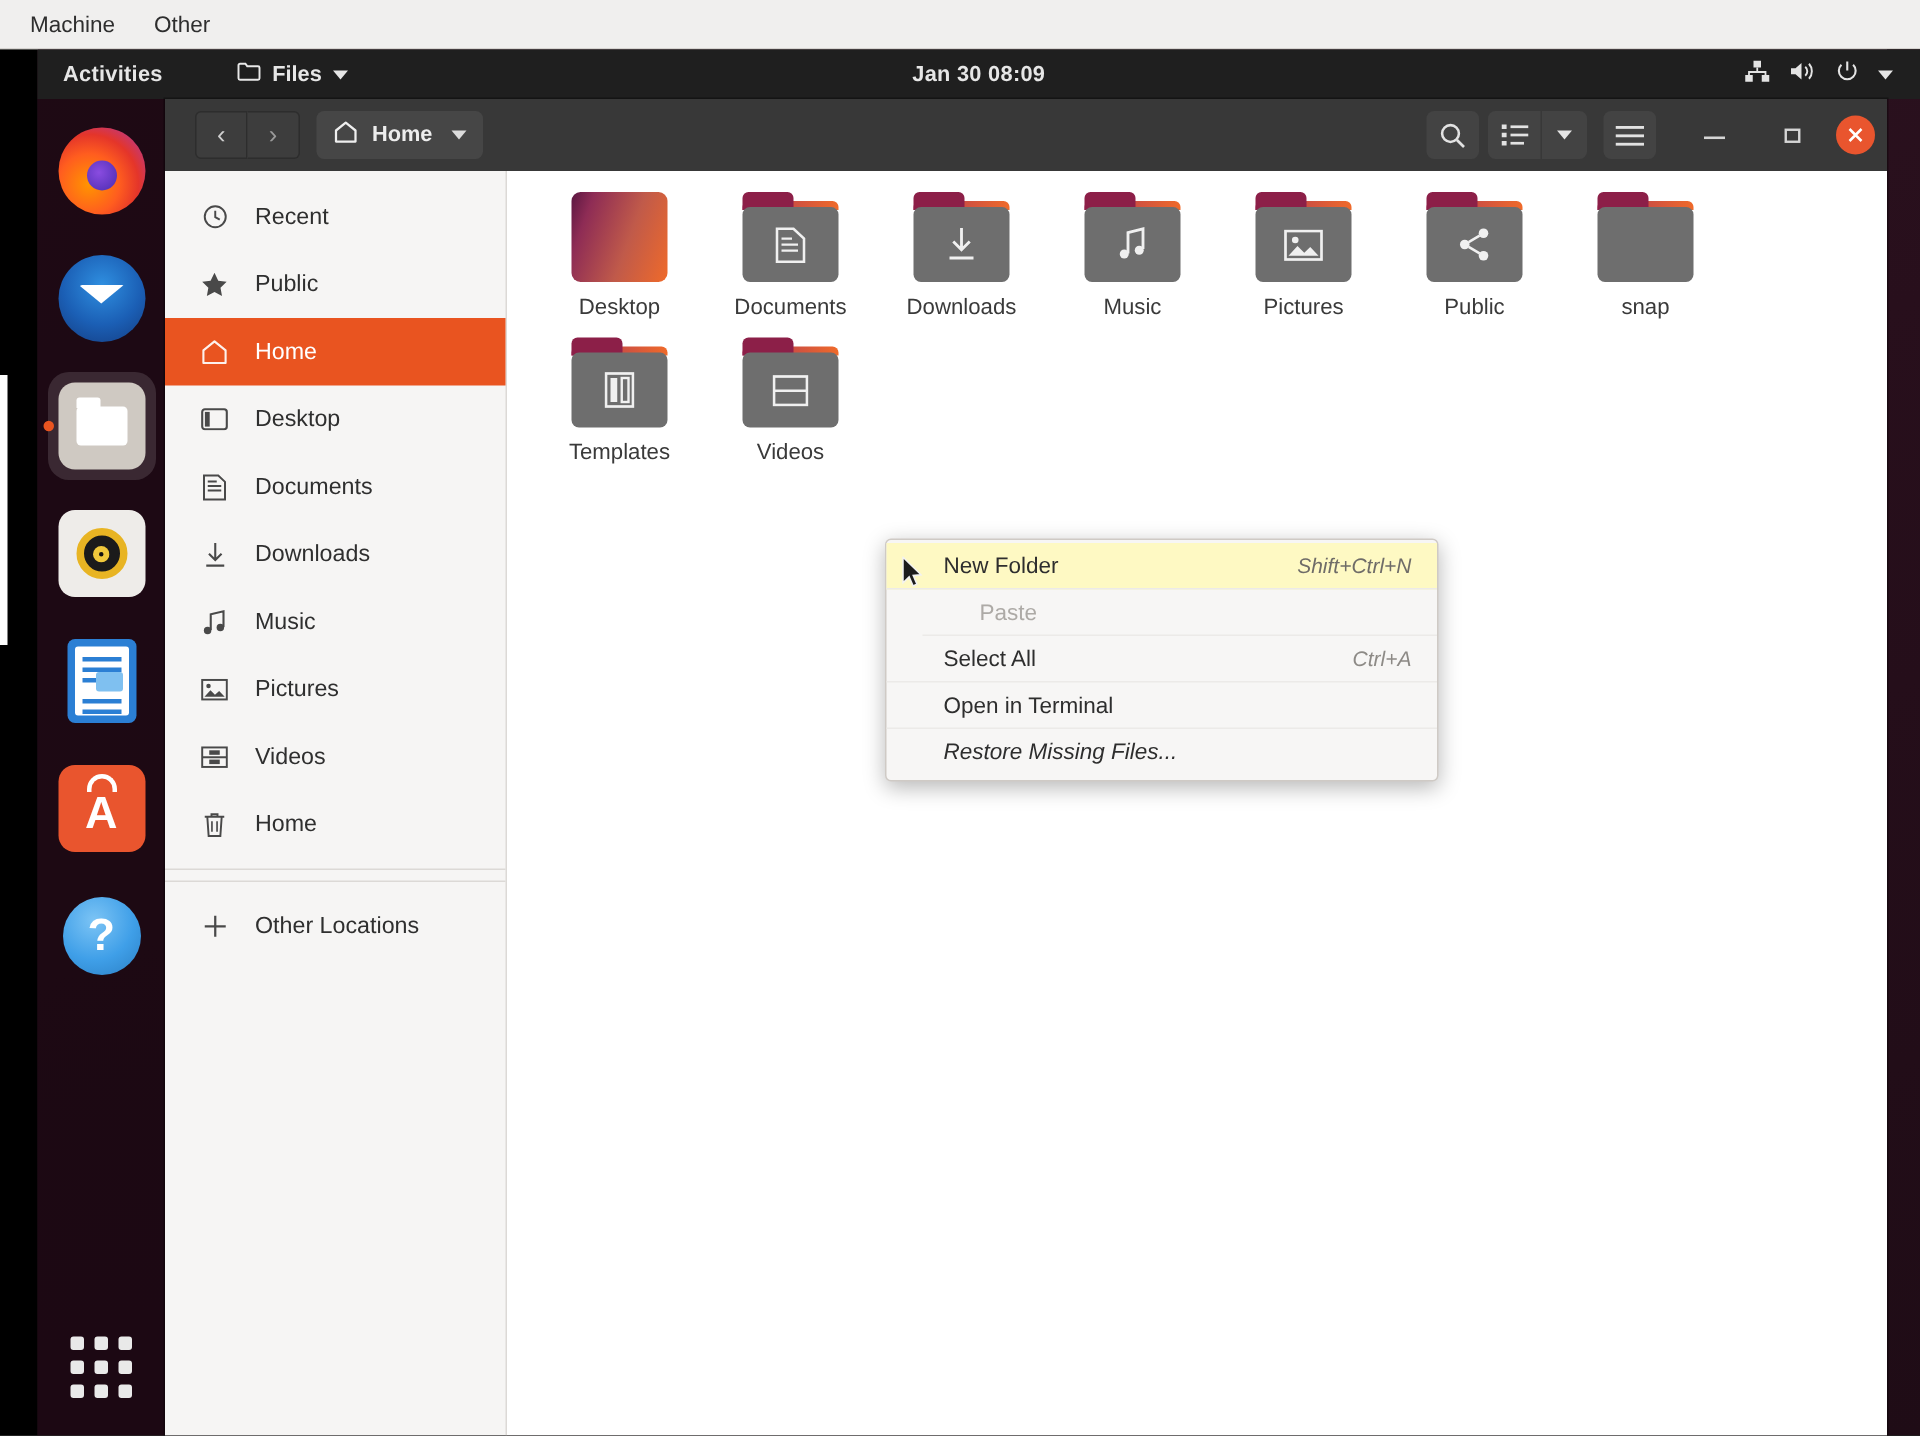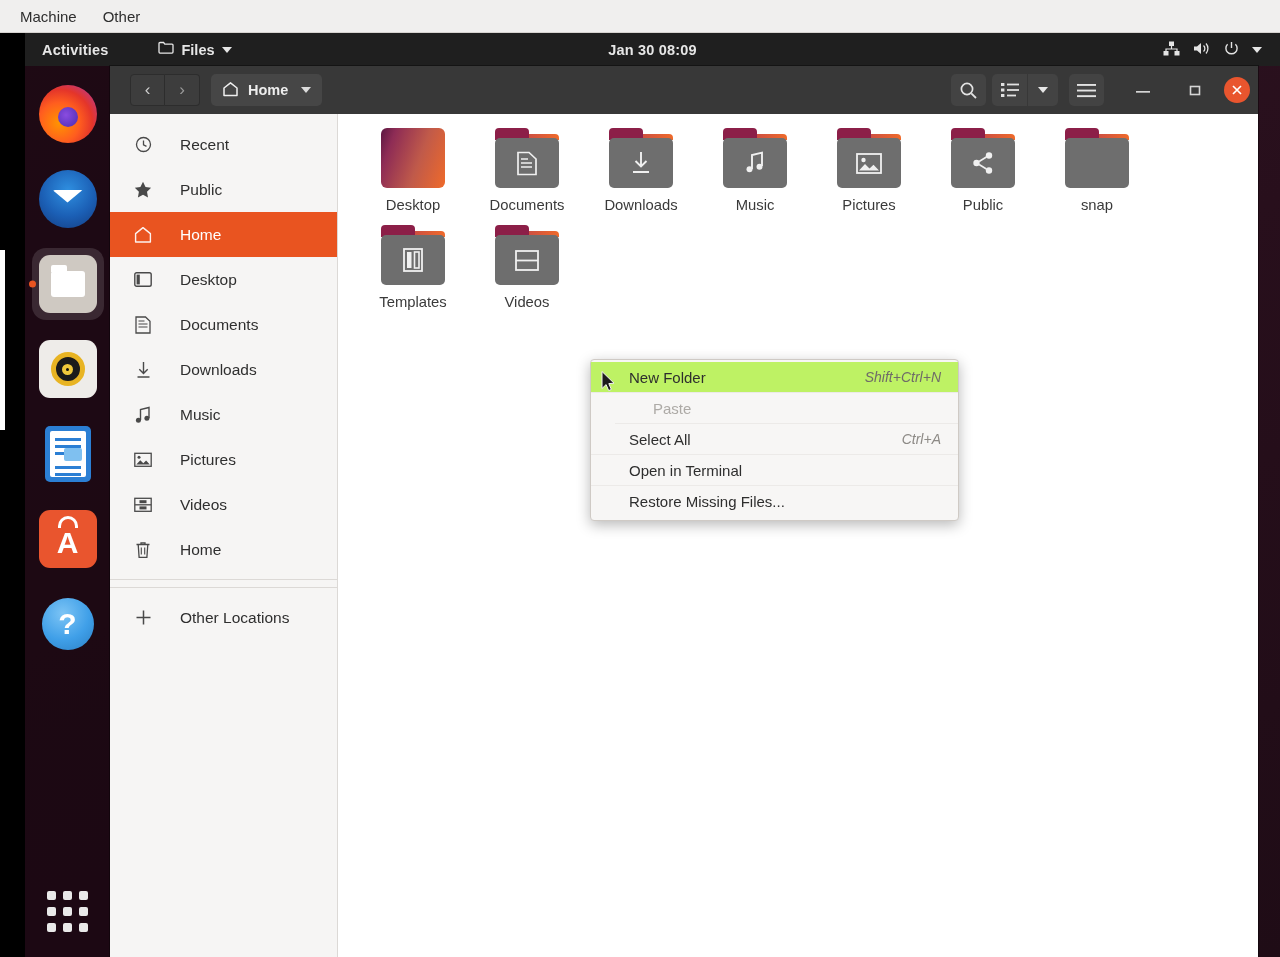--- a/index.html
+++ b/index.html
@@ -125,21 +125,21 @@
   .hbtn { width:35px;height:32px;background:#434343;border-radius:5px;
           display:flex;align-items:center;justify-content:center;color:#e2e2e2;}
   .hbtn.joined-l{border-radius:5px 0 0 5px;}
   .hbtn.joined-r{border-radius:0 5px 5px 0; width:30px;}
   .winctl { width:30px;height:30px;display:flex;align-items:center;justify-content:center;color:#d5d5d5;}
   .winctl.close{width:26px;height:26px;border-radius:50%;background:#e9552e;color:#fff;margin-left:8px;}
 
   .body { display:flex; height: 843px; }
   .sidebar { width: 228px; background:#f6f5f4; border-right:1px solid #dcd9d6;
              padding-top: 8px; }
-  .side-item { height: 45px; display:flex; align-items:center; gap: 28px;
+  .side-item { height: 45px; display:flex; align-items:center; gap: 18px;
                padding-left: 24px; font-size:15.5px; color:#2f2f2f; }
   .side-item.active { background:#e95420; color:#fff; }
   .side-sep { height:1px; background:#dcd9d6; margin: 7px 0; }
   .side-ic { width:18px; height:18px; display:flex;align-items:center;justify-content:center; opacity:.92;}
 
   .content { flex:1; background:#fff; position:relative; padding: 14px 0 0 18px; }
   .grid { display:flex; flex-wrap:wrap; align-content:flex-start; }
   .fitem { width: 114px; display:flex; flex-direction:column; align-items:center; margin-bottom: 12px; }
   .fname { margin-top: 9px; font-size:14.8px; color:#3a3a3a; }
 
@@ -156,22 +156,22 @@
       background:linear-gradient(110deg,#5b1742 0%, #8e2c55 18%, #c05a4a 58%, #ef6a2a 100%); }
 
   
   .ctxmenu {
     position:absolute; left: 590px; top: 359px; width: 369px;
     background:#f7f6f5; border:1px solid #cfcac5; border-radius:4px;
     box-shadow: 0 4px 14px rgba(0,0,0,0.28); padding: 2px 0 3px 0;
   }
   .ctxrow { height: 31px; display:flex; align-items:center; padding: 0 17px 0 38px;
             font-size:15px; color:#2e2e2e; border-bottom:1px solid #eceae8; }
-  .ctxrow:last-child { border-bottom:none; }
-  .ctxrow.hl { background:#bef264; }
+  .ctxrow:last-child { border-bottom:none;font-style:italic; }
+  .ctxrow.hl { background:#fef9c3; }
   .ctxrow.disabled { color:#adaaa6;margin-left:24px; }
   .ctxrow .accel { margin-left:auto; color:#8d8a86; font-size:14px;font-style:italic; }
   .ctxrow.hl .accel { color:#6f6c68; }
 
   .cursor { position:absolute; left: 601px; top: 371px; width: 14px; height: 21px; }
   .right-black { position:absolute; right:0; top:33px; width:22px; height:924px; background:#000;}
 </style>
 </head>
 <body>
 

